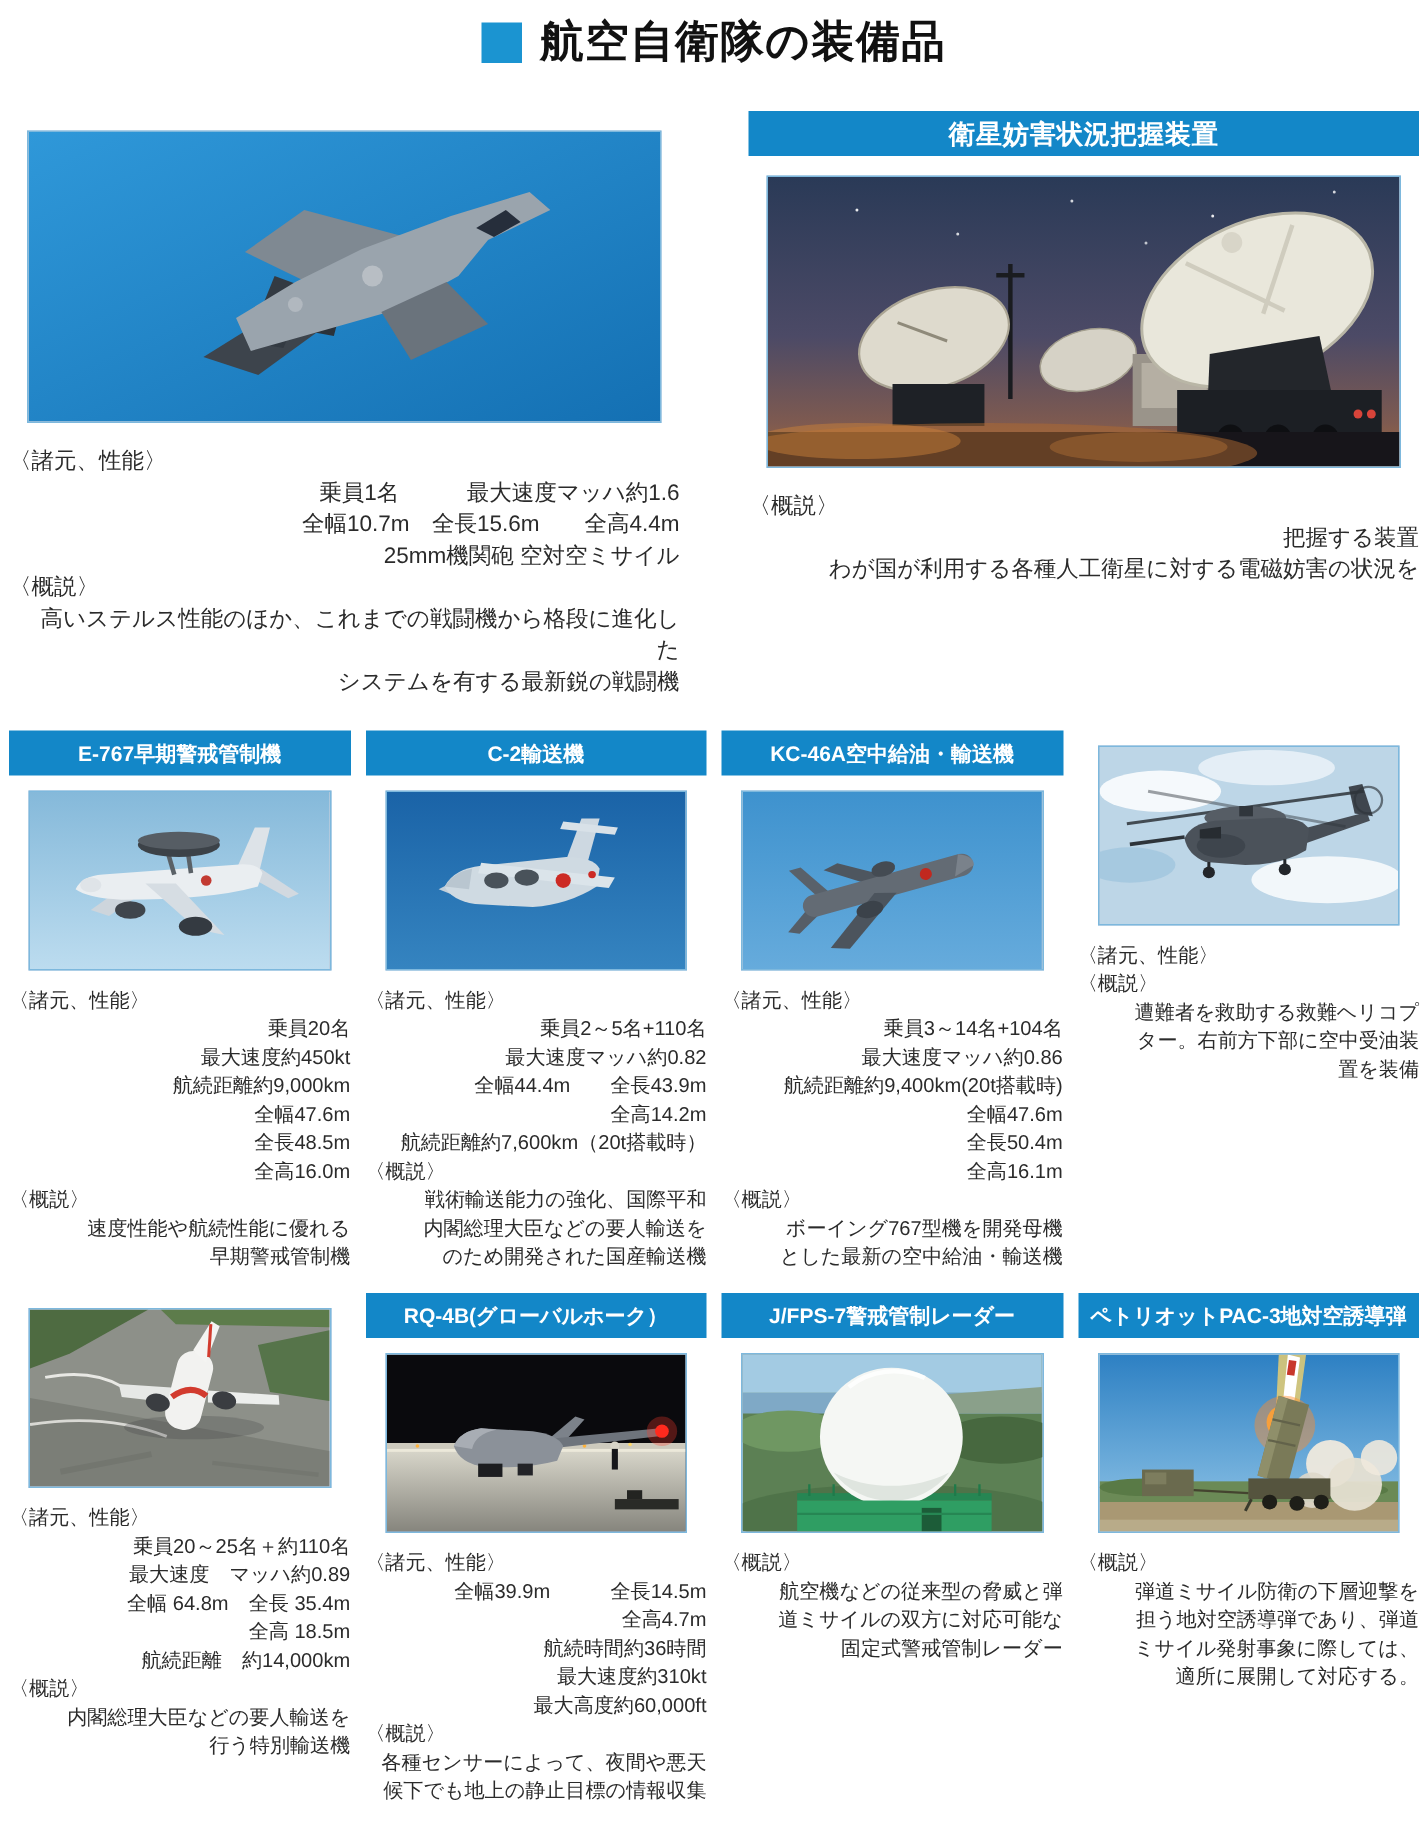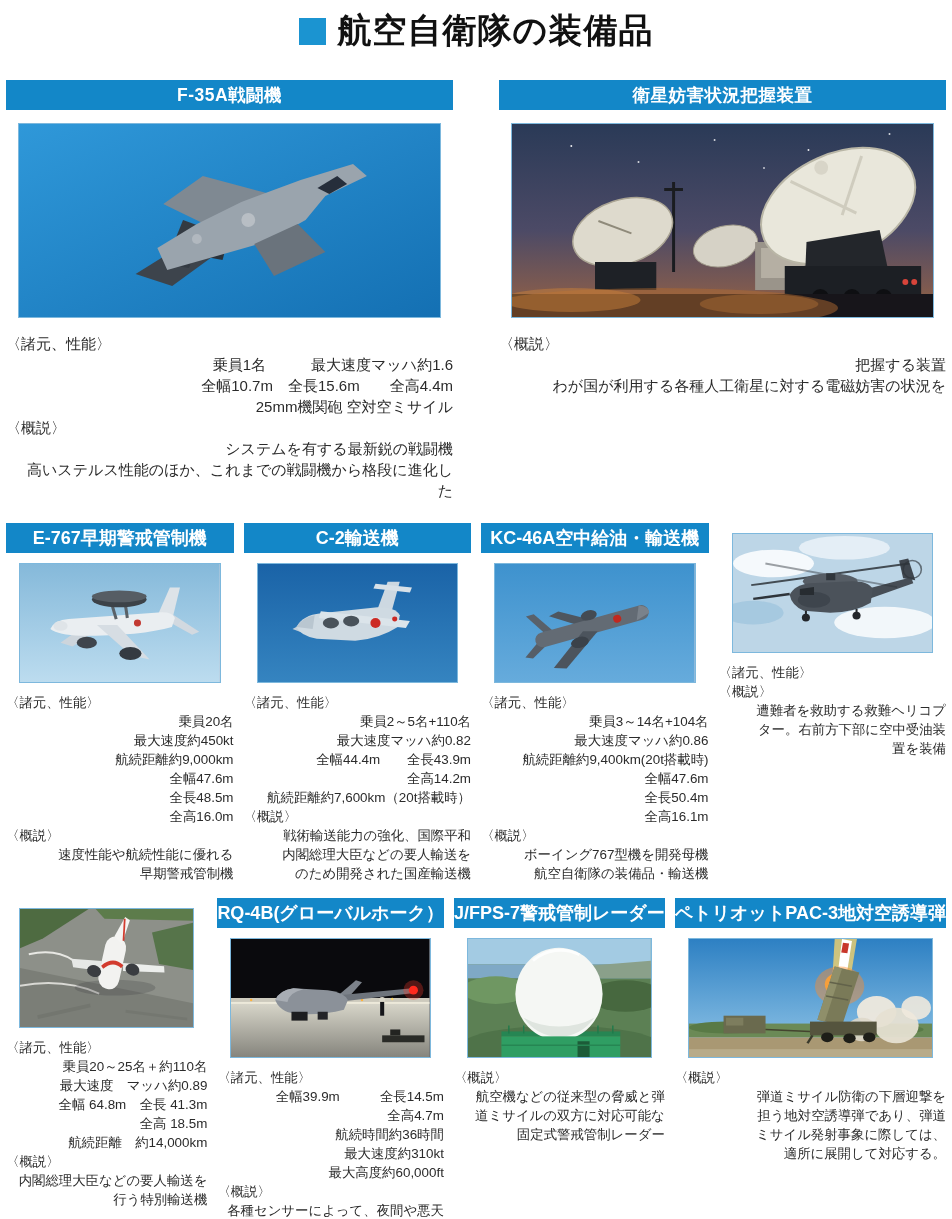--- a/index.html
+++ b/index.html
@@ -6,34 +6,34 @@
   html,body { background:#ffffff; }
   body {
     width:952px; height:1219px; overflow:hidden;
     font-family:"Liberation Sans","DejaVu Sans",sans-serif;
     color:#2b2b2b;
   }
   .content { padding:0 6px; }
 
   .page-title { display:flex; align-items:center; justify-content:center; gap:12px; padding-top:8px; }
   .page-title .sq { width:27px; height:27px; background:#1b94d1; flex:0 0 auto; }
-  .page-title .t { font-size:34px; font-weight:bold; color:#111; letter-spacing:1px; }
+  .page-title .t { font-size:29px; font-weight:bold; color:#111; letter-spacing:1px; }
 
   .row { display:grid; }
   .row1 { margin-top:26px; grid-template-columns:1fr 1fr; gap:46px; }
   .row2 { margin-top:22px; grid-template-columns:repeat(4,1fr); gap:10px; }
   .row3 { margin-top:15px; grid-template-columns:repeat(4,1fr); gap:10px; }
 
   .card { background:#fff; }
   .bar {
     background:#1387c8; color:#fff; font-weight:bold; text-align:center;
     white-space:nowrap; overflow:hidden; height:30px; line-height:30px;
   }
   .w .bar { font-size:17.5px; letter-spacing:0.5px; }
-  .s .bar { font-size:18px; }
+  .s .bar { font-size:14px; }
 
   figure.photo { border:1px solid #7db8dd; overflow:hidden; background:#bcd; }
   .w figure.photo { height:195px; margin:13px 12px 0; }
   .s figure.photo { height:120px; margin:10px 13px 0; }
   figure.photo svg { display:block; width:100%; height:100%; }
 
   .body { margin-top:15px; }
   .w .body { font-size:15px; line-height:21px; }
   .s .body { font-size:13.4px; line-height:19px; margin-top:10px; }
   .body .h { padding-left:0; }
@@ -45,21 +45,20 @@
 <div class="content">
 
   <div class="page-title">
     <span class="sq"></span>
     <span class="t">航空自衛隊の装備品</span>
   </div>
 
   <div class="row row1">
 
     <section class="card w">
-      <header class="bar">F-35A戦闘機</header>
       <figure class="photo">
         <svg viewBox="0 0 426 193" preserveAspectRatio="none">
           <defs>
             <linearGradient id="skyF35" x1="0" y1="0" x2="1" y2="1">
               <stop offset="0" stop-color="#2f98d9"></stop>
                 <stop offset="1" stop-color="#1470b3"></stop>
             </linearGradient>
           </defs>
           <rect width="426" height="193" fill="url(#skyF35)"></rect>
           <polygon fill="#3d444c" points="118,150 170,118 205,126 155,162"></polygon>
@@ -75,22 +74,22 @@
       </figure>
       <div class="body">
         <div class="h">〈諸元、性能〉</div>
         <div>
             <div class="line">乗員1名　　　最大速度マッハ約1.6</div>
             <div class="line">全幅10.7m　全長15.6m　　全高4.4m</div>
             <div class="line">25mm機関砲 空対空ミサイル</div>
           </div>
         <div class="h">〈概説〉</div>
         <div>
+            <div class="line">高いステルス性能のほか、これまでの戦闘機から格段に進化した</div>
             <div class="line">システムを有する最新鋭の戦闘機</div>
-            <div class="line">高いステルス性能のほか、これまでの戦闘機から格段に進化した</div>
           </div>
       </div>
     </section>
 
     <section class="card w">
       <header class="bar">衛星妨害状況把握装置</header>
       <figure class="photo">
         <svg viewBox="0 0 426 193" preserveAspectRatio="none">
           <defs>
             <linearGradient id="skySat" x1="0" y1="0" x2="0" y2="1">
@@ -270,21 +269,21 @@
             <div class="line">乗員3～14名+104名</div>
             <div class="line">最大速度マッハ約0.86</div>
             <div class="line">航続距離約9,400km(20t搭載時)</div>
             <div class="line">全幅47.6m</div>
             <div class="line">全長50.4m</div>
             <div class="line">全高16.1m</div>
           </div>
         <div class="h">〈概説〉</div>
         <div>
             <div class="line">ボーイング767型機を開発母機</div>
-            <div class="line">航空自衛隊の装備品・輸送機</div>
+            <div class="line">とした最新の空中給油・輸送機</div>
           </div>
       </div>
     </section>
 
     <section class="card s">
       <figure class="photo">
         <svg viewBox="0 0 197 120" preserveAspectRatio="none">
           <rect width="197" height="120" fill="#bdd6e7"></rect>
           <ellipse cx="40" cy="30" rx="40" ry="14" fill="#ffffff" opacity="0.85"></ellipse>
           <ellipse cx="150" cy="90" rx="50" ry="16" fill="#ffffff" opacity="0.8"></ellipse>
@@ -345,21 +344,21 @@
             <ellipse cx="128" cy="56" rx="8" ry="6" fill="#3a3d41"></ellipse>
             <path d="M94,62 Q104,50 116,56" stroke="#d23b2e" stroke-width="4" fill="none"></path>
           </g>
         </svg>
       </figure>
       <div class="body">
         <div class="h">〈諸元、性能〉</div>
         <div>
             <div class="line">乗員20～25名＋約110名</div>
             <div class="line">最大速度　マッハ約0.89</div>
-            <div class="line">全幅 64.8m　全長 41.3m</div>
+            <div class="line">全幅 64.8m　全長 35.4m</div>
             <div class="line">全高 18.5m</div>
             <div class="line">航続距離　約14,000km</div>
           </div>
         <div class="h">〈概説〉</div>
         <div>
             <div class="line">内閣総理大臣などの要人輸送を</div>
             <div class="line">行う特別輸送機</div>
           </div>
       </div>
     </section>

